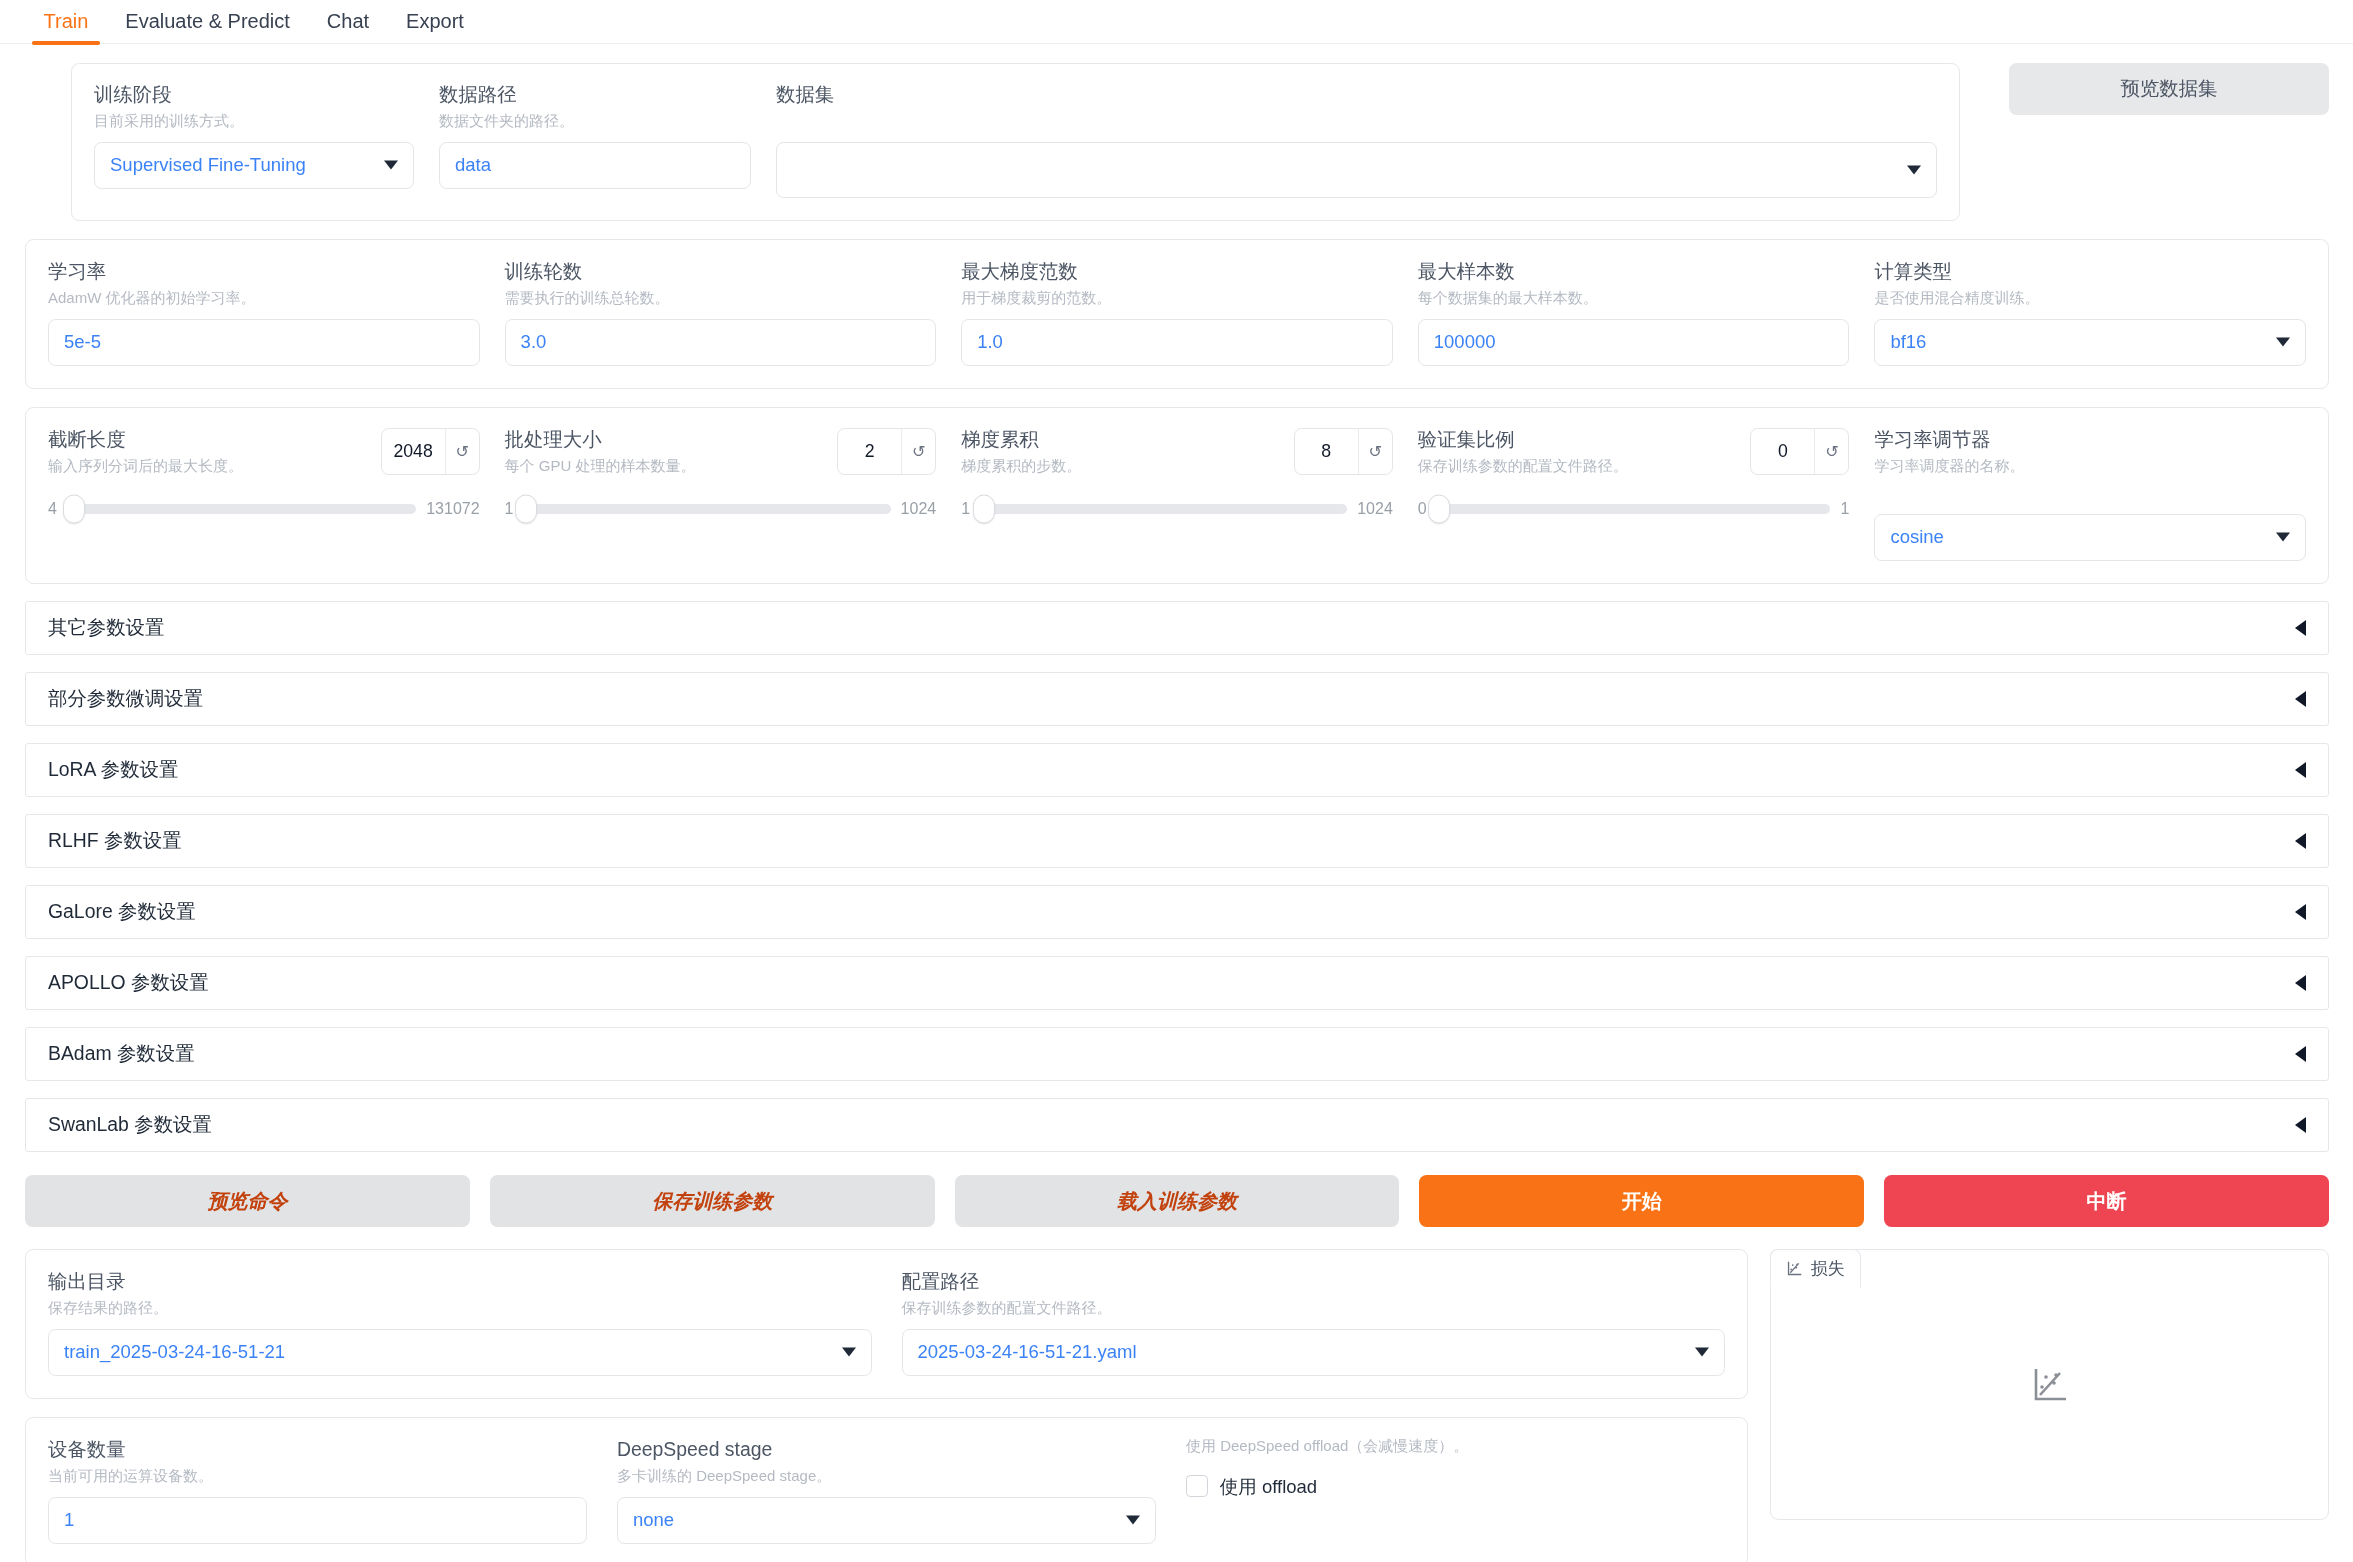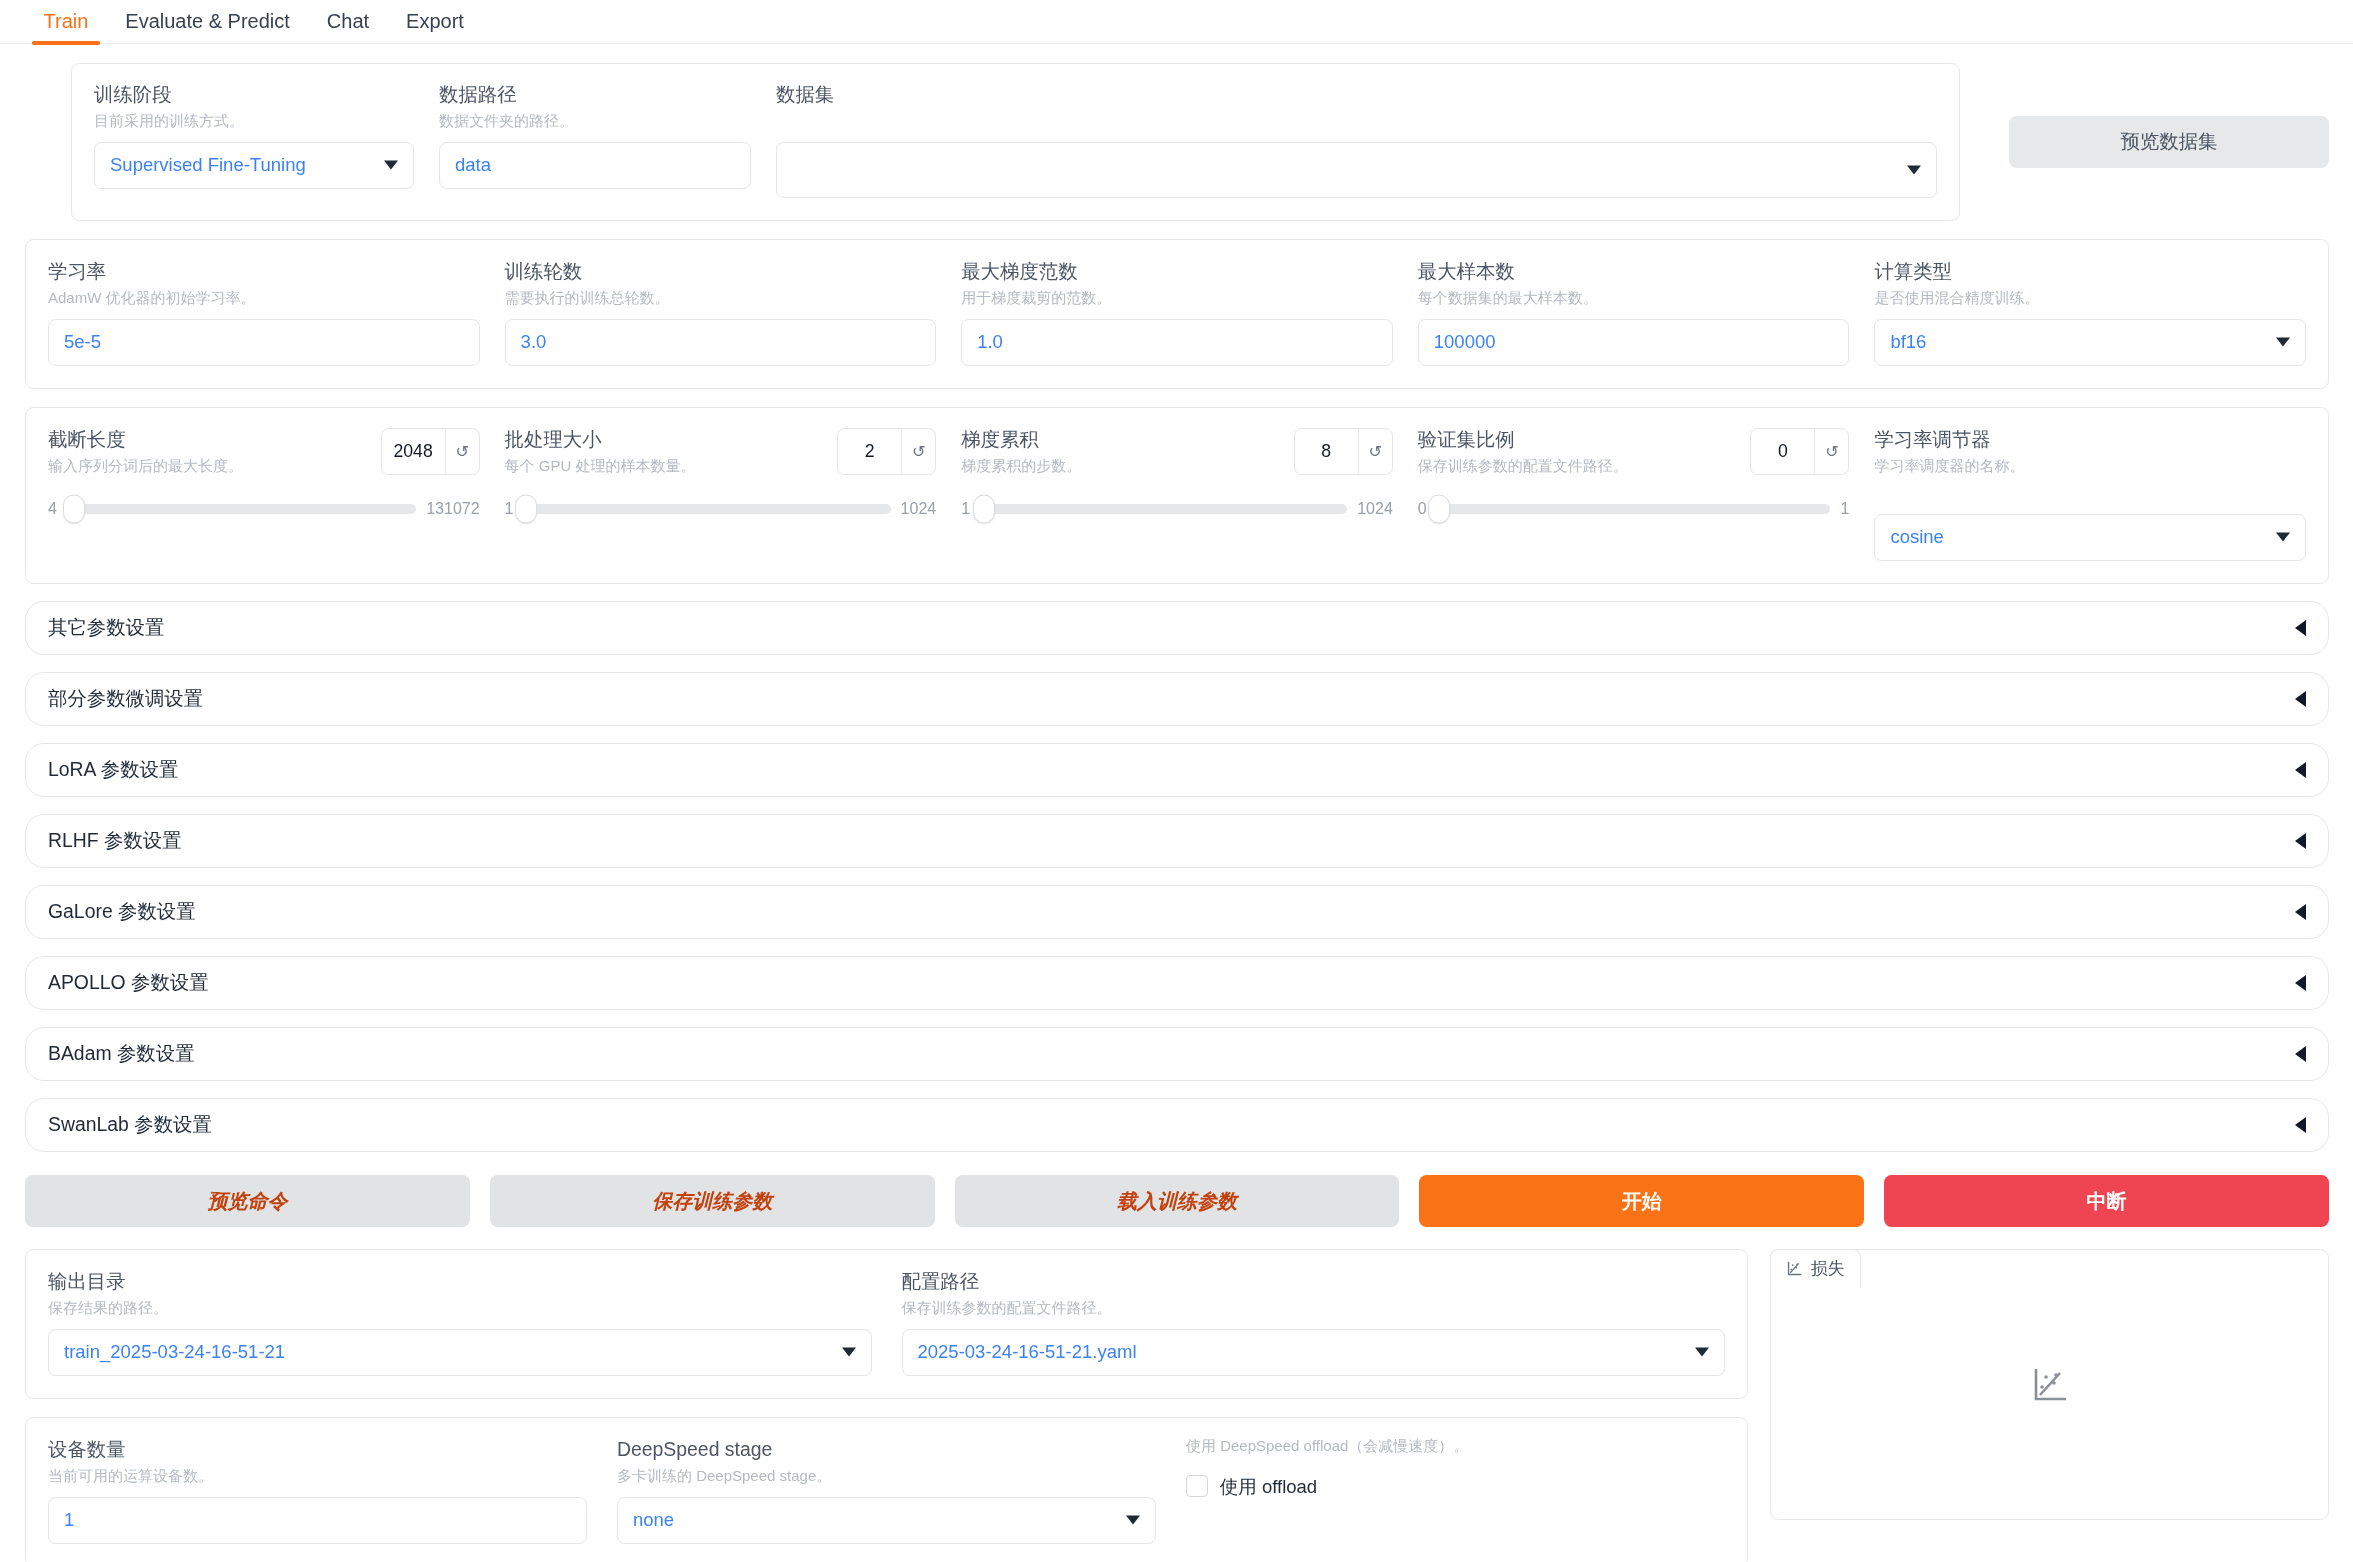--- a/index.html
+++ b/index.html
@@ -83,21 +83,21 @@
     border-top: 9.3px solid #1f2937;
   }
 
   
   .topcard {
     border: 0.8px solid #e5e7eb;
     border-radius: 8.4px;
     padding: 18.5px 22px 22px 22px;
     flex: 1;
   }
-  .toprow { display: flex; gap: 25px; align-items: center; padding-left: 46px; }
+  .toprow { display: flex; gap: 25px; align-items: flex-start; padding-left: 46px; }
   .previewbtn {
     width: 320px;
     height: 52px;
     background: #e7e8ea;
     border: none;
     border-radius: 7.6px;
     color: #4b5563;
     font-size: 19.4px;
     display: flex; align-items: center; justify-content: center;
     cursor: pointer;
@@ -158,21 +158,21 @@
     width: 22px; height: 29px;
     background: #fff;
     border: 0.8px solid #d9dce1;
     border-radius: 11px;
     box-shadow: 0 0.8px 1.7px rgba(0,0,0,.10);
   }
 
   
   .acc {
     border: 0.8px solid #e5e7eb;
-    border-radius: 19px;
+    border-radius: 3px;
     height: 54px;
     display: flex; align-items: center;
     justify-content: space-between;
     padding: 0 22px;
     margin-top: 17px;
     font-size: 19.4px;
     color: #1f2937;
     cursor: pointer;
     background: #fff;
   }

